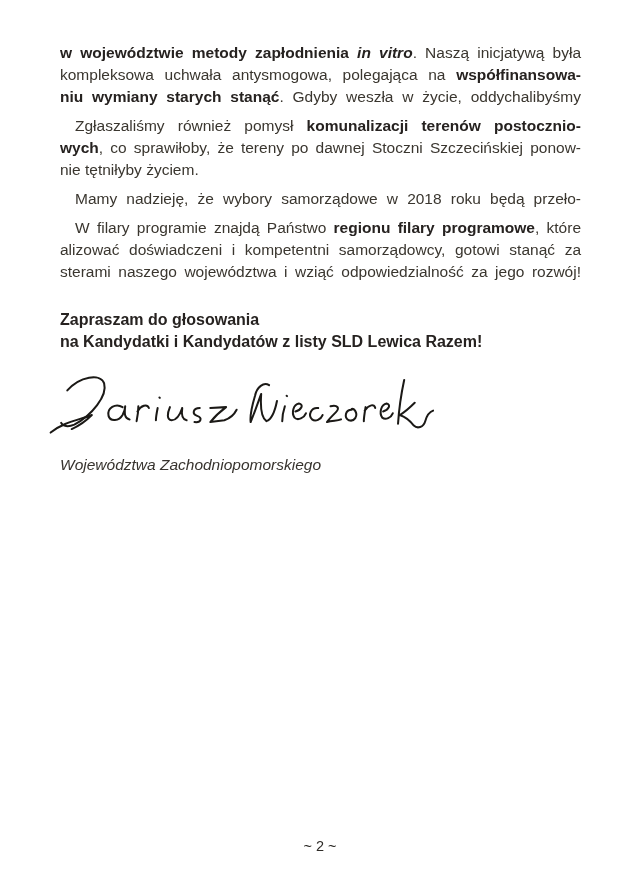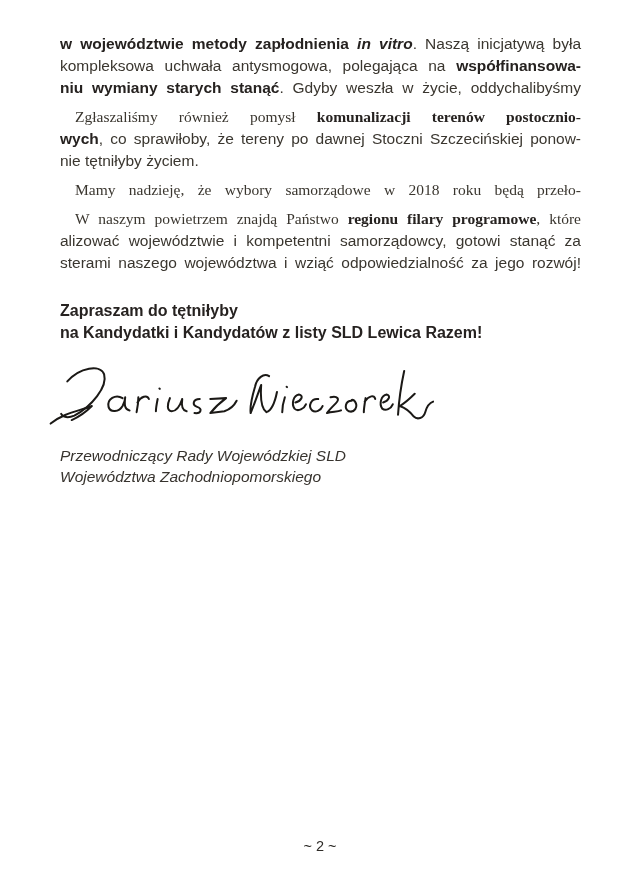--- a/index.html
+++ b/index.html
@@ -12,40 +12,39 @@
     width: 640px;
     height: 892px;
     background: #ffffff;
     overflow: hidden;
     font-family: "Liberation Sans", "DejaVu Sans", sans-serif;
     color: #37332e;
   }
   .content {
     position: absolute;
     left: 60px;
-    top: 33px;
+    top: 42px;
     width: 521px;
   }
   .paragraph {
     margin: 0 0 7px 0;
   }
   .line {
     font-size: 15.5px;
     line-height: 22px;
     text-align: justify;
     text-align-last: left;
     white-space: normal;
     color: #3a362f;
   }
   .line.just {
     text-align-last: justify;
   }
   .line.indent {
     padding-left: 15px;
-    font-family: Liberation Serif, serif;
   }
   span.r { font-weight: normal; }
   span.b { font-weight: bold; color: #262220; }
   span.bi { font-weight: bold; font-style: italic; color: #262220; }
   .closing {
     margin-top: 26px;
   }
   .closing .line {
     font-weight: bold;
     color: #262220;
@@ -96,28 +95,28 @@
         </div>
         <div class="paragraph">
           <div class="line just indent"><span class="r">Zgłaszaliśmy również pomysł </span><span class="b">komunalizacji terenów postocznio-</span></div>
           <div class="line just"><span class="b">wych</span><span class="r">, co sprawiłoby, że tereny po dawnej Stoczni Szczecińskiej ponow-</span></div>
           <div class="line"><span class="r">nie tętniłyby życiem.</span></div>
         </div>
         <div class="paragraph">
           <div class="line just indent"><span class="r">Mamy nadzieję, że wybory samorządowe w 2018 roku będą przeło-</span></div>
         </div>
         <div class="paragraph">
-          <div class="line just indent"><span class="r">W naszym powietrzem znajdą Państwo </span><span class="b">regionu filary programowe</span><span class="r">, które</span></div>
-          <div class="line just"><span class="r">alizować województwie i kompetentni samorządowcy, gotowi stanąć za</span></div>
+          <div class="line just indent"><span class="r">W filary programie znajdą Państwo </span><span class="b">regionu filary programowe</span><span class="r">, które</span></div>
+          <div class="line just"><span class="r">alizować doświadczeni i kompetentni samorządowcy, gotowi stanąć za</span></div>
           <div class="line just"><span class="r">sterami naszego województwa i wziąć odpowiedzialność za jego rozwój!</span></div>
         </div>
       </div>
 
     <div class="closing">
-      <div class="line">Zapraszam do tętniłyby</div>
+      <div class="line">Zapraszam do głosowania</div>
       <div class="line">na Kandydatki i Kandydatów z listy SLD Lewica Razem!</div>
     </div>
 
     <div class="signature-wrap">
       <svg width="386" height="84" viewBox="0 0 440 84" role="img" aria-label="Dariusz Wieczorek">
         <g fill="none" stroke="#1b1916" stroke-width="2.3" stroke-linecap="round" stroke-linejoin="round">
 
           <path d="M 22,22 C 36,6 60,2 64,14 C 68,28 50,50 30,61 C 23,64 17,63 15,59"></path>
           <path d="M 3,70 C 18,58 34,56 50,50 C 42,58 34,63 27,66"></path>
 
@@ -148,21 +147,20 @@
           <path d="M 362,41 C 361,47 360,53 360,57 M 361,45 C 366,38 372,37 373,42"></path>
 
           <path d="M 382,46 C 389,44 391,38 386,37 C 380,38 377,47 381,53 C 385,56 391,53 393,48"></path>
 
           <path d="M 406,10 C 403,24 400,44 399,60 M 418,36 C 412,42 406,47 401,50 C 407,52 413,57 417,62 C 421,66 428,64 430,57 C 432,50 436,46 439,45"></path>
         </g>
       </svg>
     </div>
 
     <div class="signatory">
-      <div class="line">Przewodniczący Rady Wojewódzkiej SLD</div>
       <div class="line">Województwa Zachodniopomorskiego</div>
     </div>
 
   </div>
 
   <div class="page-number">~ 2 ~</div>
 
 </div>
 
 </body></html>

